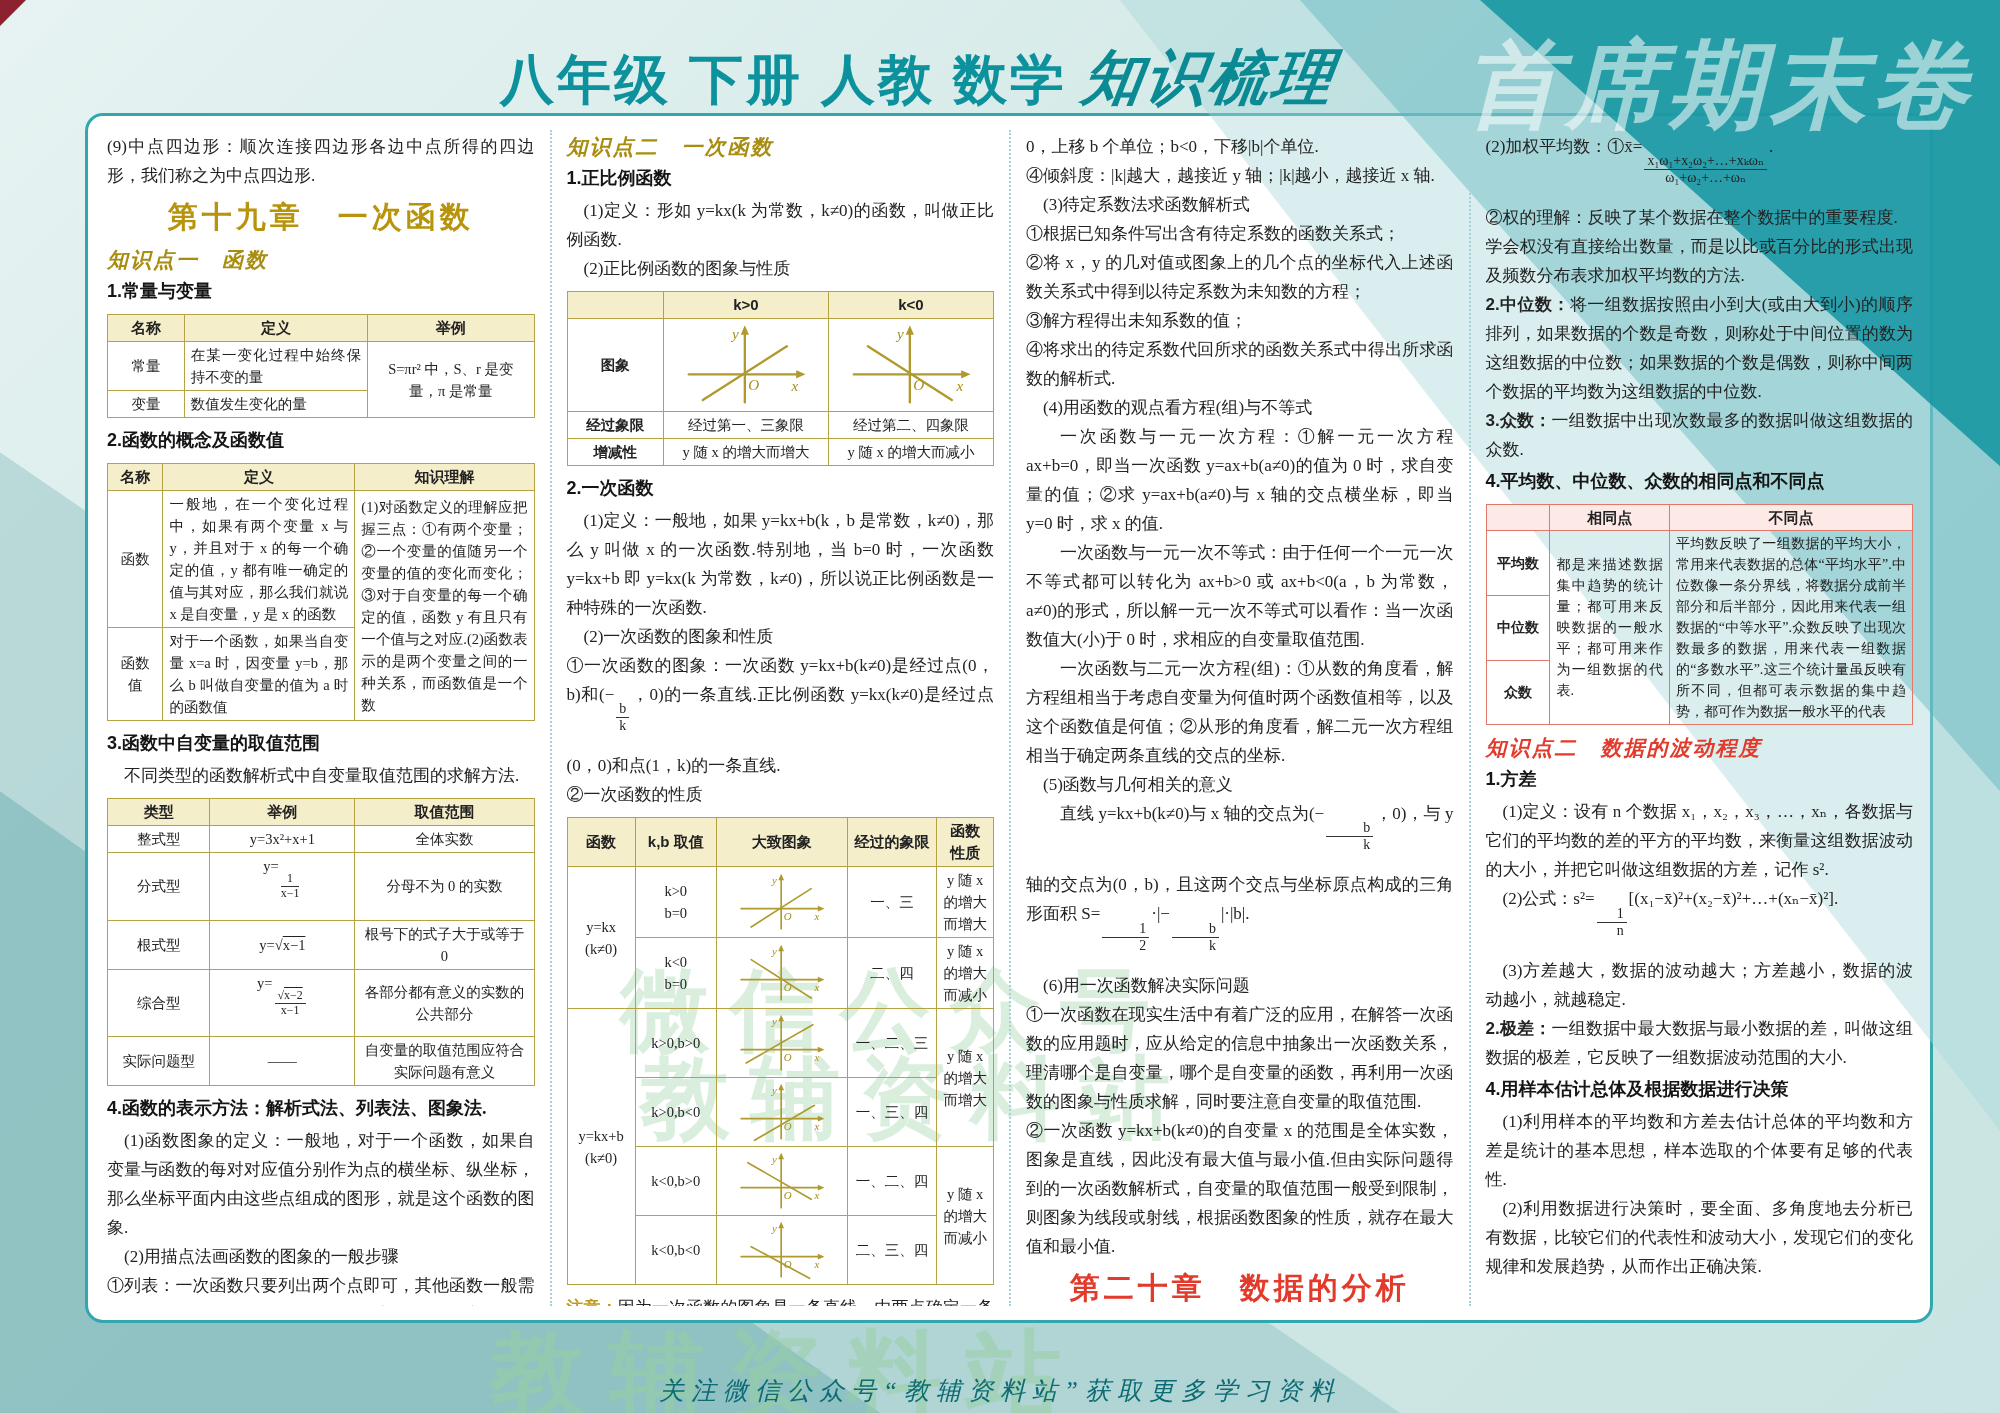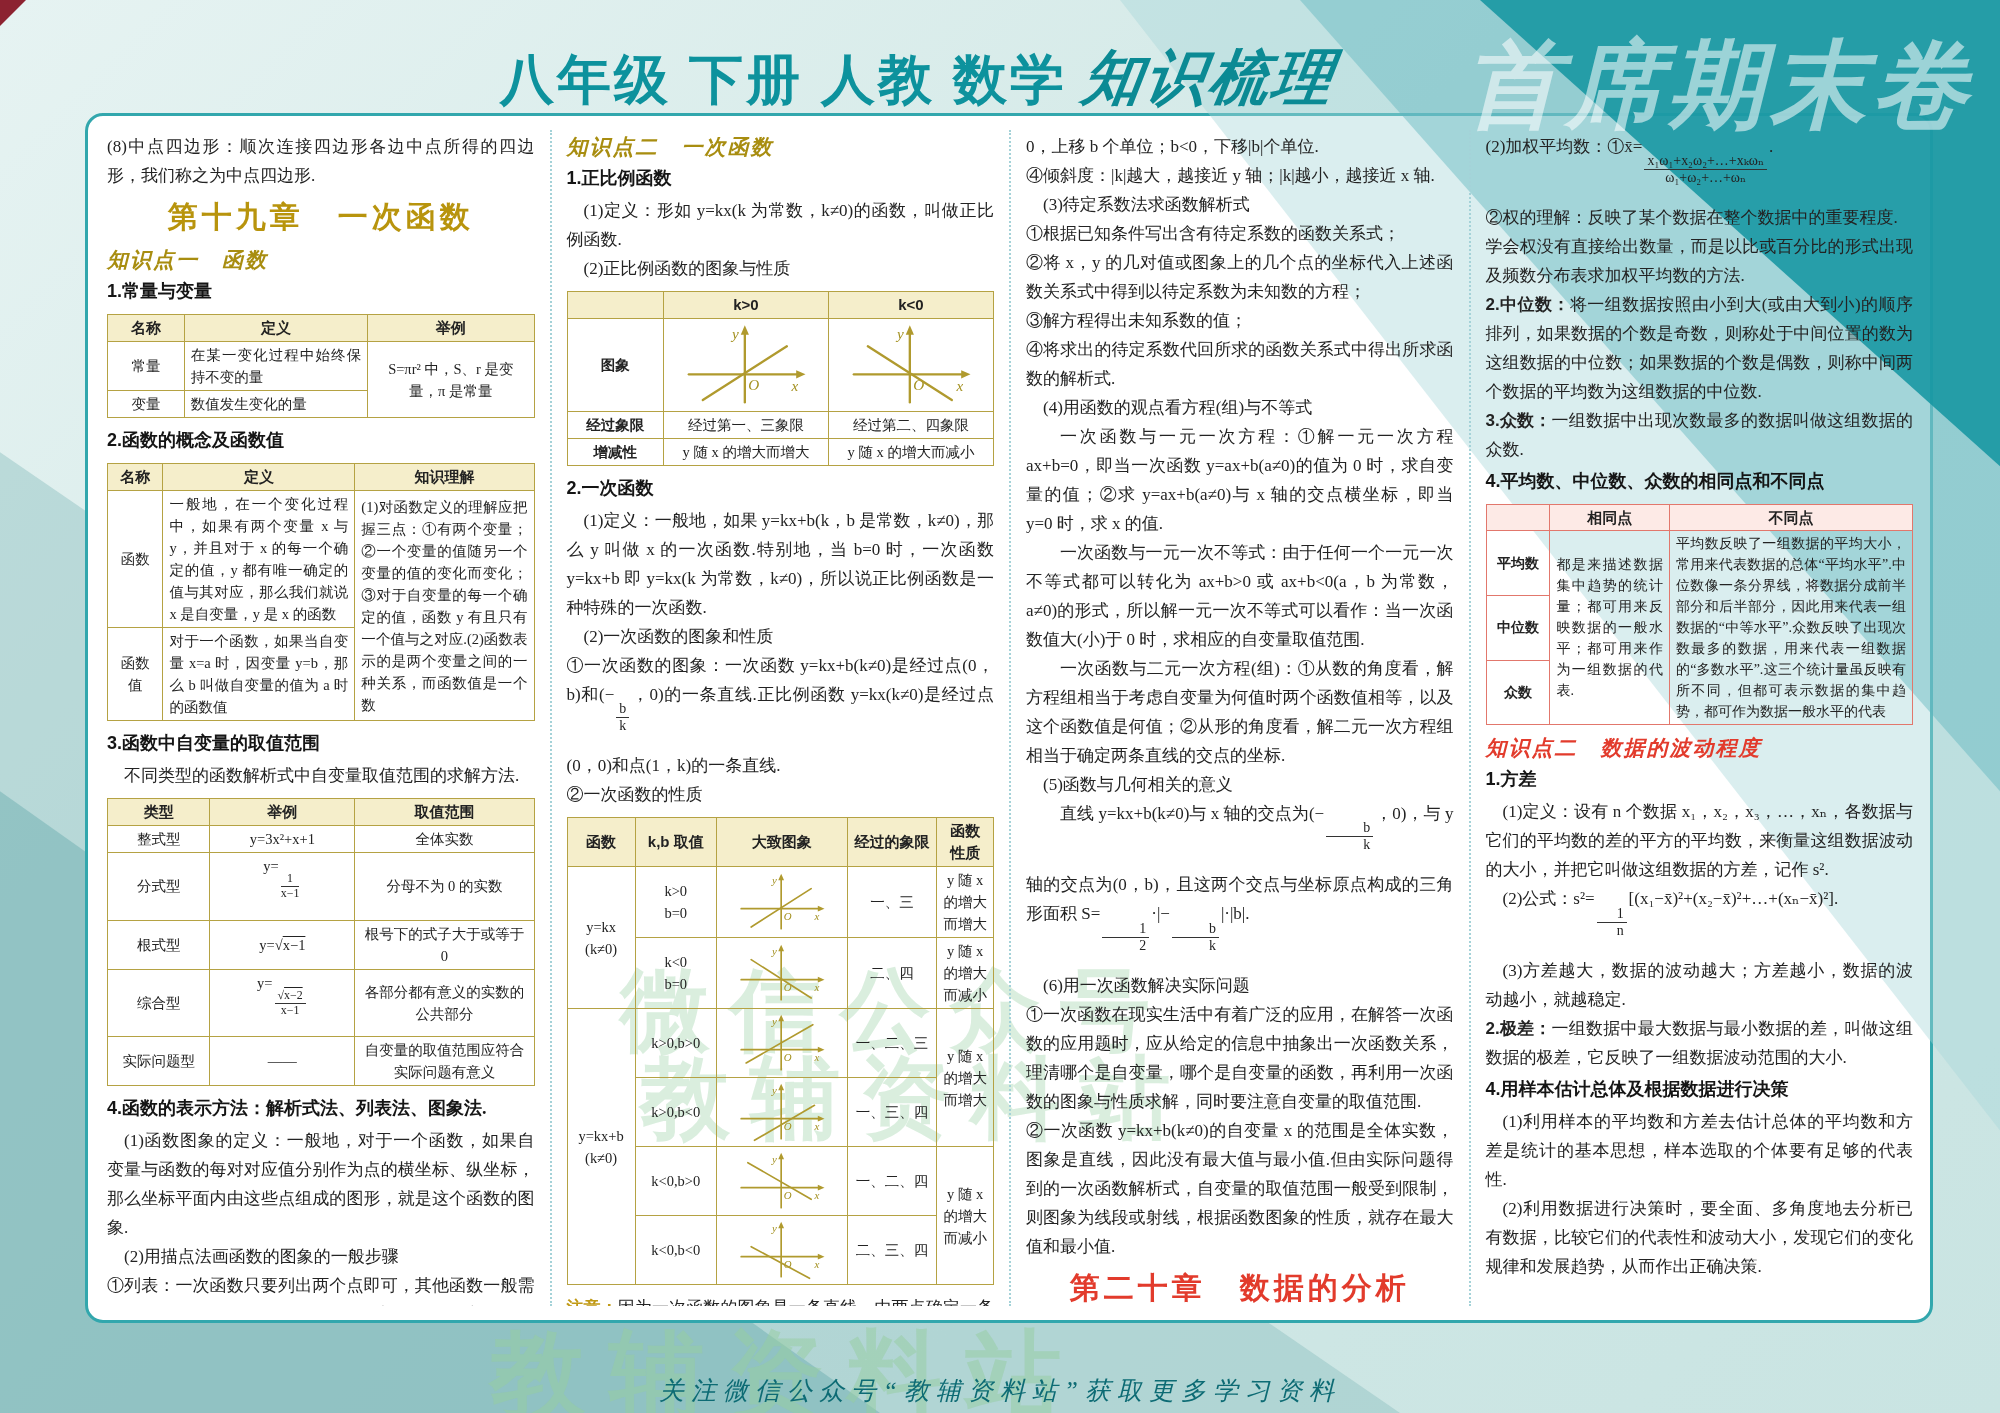--- a/index.html
+++ b/index.html
@@ -94,21 +94,21 @@
 
   <div class="wm wm1">微信公众号</div>
   <div class="wm wm2">教辅资料站</div>
   <div class="wm wm3">教辅资料站</div>
 
   <div class="title"><span>八年级 下册 人教 数学</span><span class="brush">知识梳理</span></div>
 
   <div class="content">
 
     <div class="col">
-      <div class="p">(8)中点四边形：顺次连接四边形各边中点所得的四边形，我们称之为中点四边形.</div>
+      <div class="p">(9)中点四边形：顺次连接四边形各边中点所得的四边形，我们称之为中点四边形.</div>
       <div class="ch">第十九章　一次函数</div>
       <div class="kp">知识点一　函数</div>
       <div class="sec">1.常量与变量</div>
 
       <table class="tb">
         <tbody>
             <tr>
           <th style="width:18%">名称</th>
           <th style="width:43%">定义</th>
           <th>举例</th>

